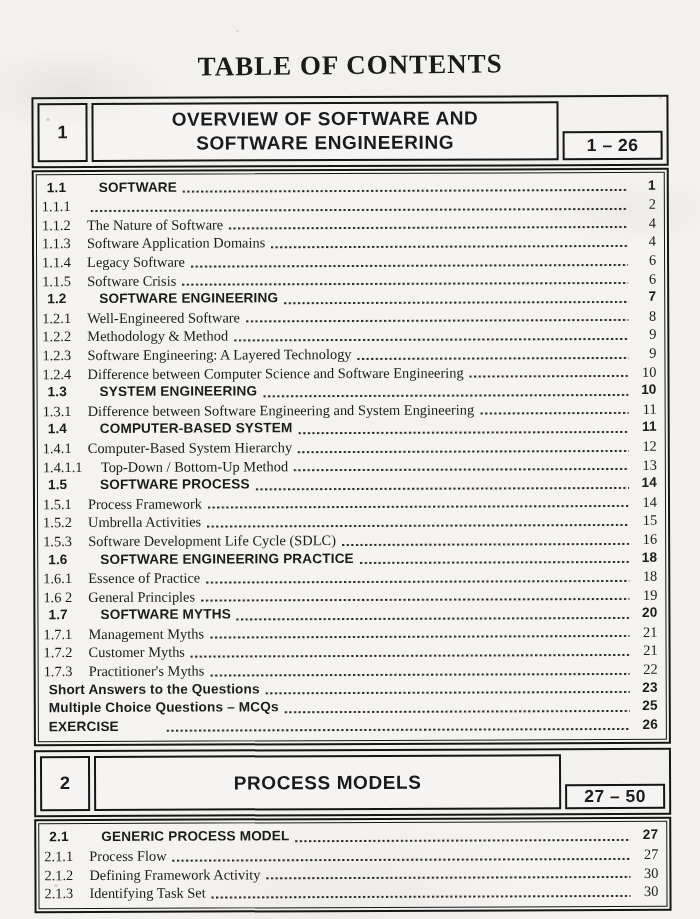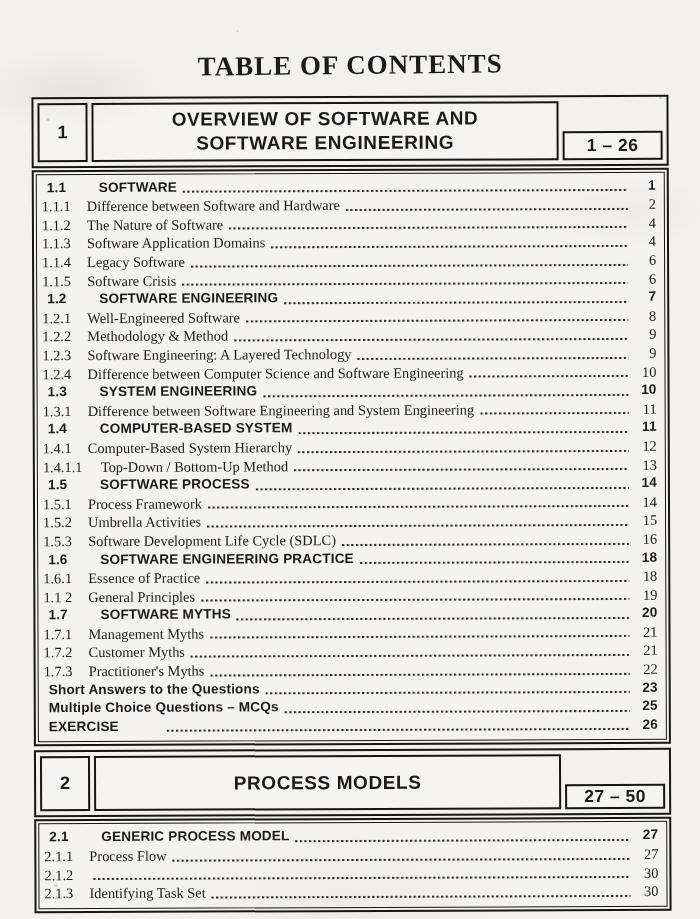--- a/index.html
+++ b/index.html
@@ -109,21 +109,20 @@
       <div class="body-inner toc-rows">
   <div class="row l1">
     <span class="num">1.1</span>
     <span class="title">SOFTWARE</span>
     <span class="leader"></span>
     <span class="pg">1</span>
   </div>
 
   <div class="row l2">
     <span class="num">1.1.1</span>
-    <span class="title">Difference between Software and Hardware</span>
     <span class="leader"></span>
     <span class="pg">2</span>
   </div>
 
   <div class="row l2">
     <span class="num">1.1.2</span>
     <span class="title">The Nature of Software</span>
     <span class="leader"></span>
     <span class="pg">4</span>
   </div>
@@ -255,21 +254,21 @@
   </div>
 
   <div class="row l2">
     <span class="num">1.6.1</span>
     <span class="title">Essence of Practice</span>
     <span class="leader"></span>
     <span class="pg">18</span>
   </div>
 
   <div class="row l2">
-    <span class="num">1.1 2</span>
+    <span class="num">1.6 2</span>
     <span class="title">General Principles</span>
     <span class="leader"></span>
     <span class="pg">19</span>
   </div>
 
   <div class="row l1">
     <span class="num">1.7</span>
     <span class="title">SOFTWARE MYTHS</span>
     <span class="leader"></span>
     <span class="pg">20</span>
@@ -337,20 +336,21 @@
 
   <div class="row l2">
     <span class="num">2.1.1</span>
     <span class="title">Process Flow</span>
     <span class="leader"></span>
     <span class="pg">27</span>
   </div>
 
   <div class="row l2">
     <span class="num">2.1.2</span>
+    <span class="title">Defining Framework Activity</span>
     <span class="leader"></span>
     <span class="pg">30</span>
   </div>
 
   <div class="row l2">
     <span class="num">2.1.3</span>
     <span class="title">Identifying Task Set</span>
     <span class="leader"></span>
     <span class="pg">30</span>
   </div>

